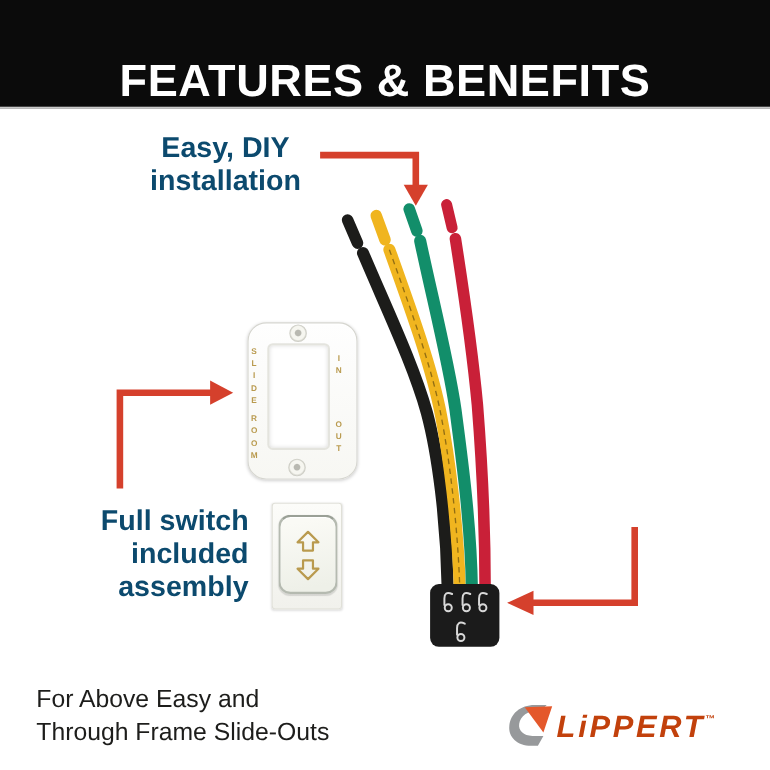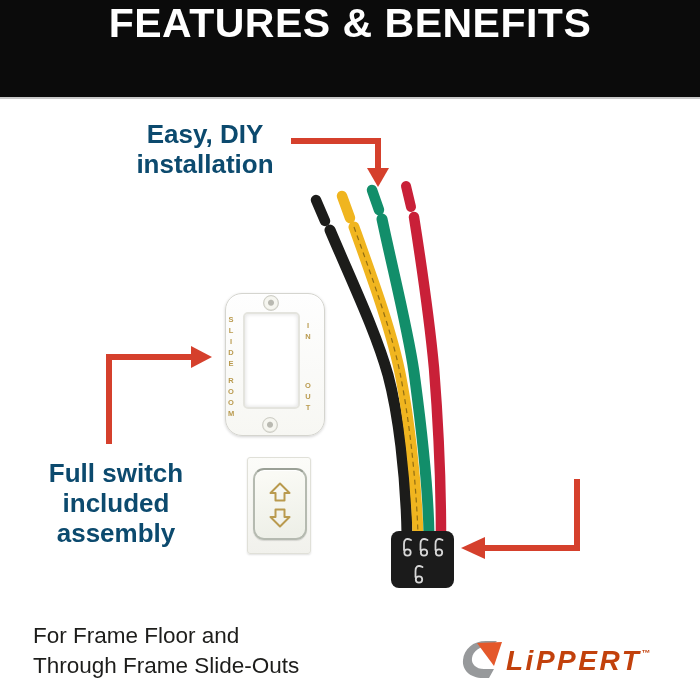--- a/index.html
+++ b/index.html
@@ -3,30 +3,30 @@
 <meta charset="utf-8">
 <style>
   html,body{margin:0;padding:0;background:#ffffff;}
   .stage{
     position:relative;width:700px;height:700px;overflow:hidden;background:#ffffff;
     font-family:"Liberation Sans","DejaVu Sans",sans-serif;color:#1d1d1b;
   }
   
   .banner{
     position:absolute;left:0;top:0;width:700px;height:99px;background:#0b0b0b;
-    display:flex;align-items:flex-start;justify-content:center;border-bottom:2px solid #c9c9c9;
+    display:flex;align-items:flex-end;justify-content:center;border-bottom:2px solid #c9c9c9;
     box-sizing:border-box;
   }
   .banner h1{
     margin:0;color:#ffffff;font-size:41px;font-weight:900;letter-spacing:.5px;white-space:nowrap;
   }
   
   .callout{position:absolute;text-align:center;font-weight:800;font-size:26px;line-height:30px;color:#0c4a6e;}
   .callout.easy{left:85px;top:119px;width:240px;}
-  .callout.fullswitch{left:6px;top:458px;width:220px;}
+  .callout.fullswitch{left:6px;top:458px;width:220px;text-align:right;}
   .callout.exact{left:455px;top:404px;width:240px;}
   
   .plate{
     position:absolute;left:225px;top:293px;width:100px;height:143px;border-radius:17px;
     background:linear-gradient(180deg,#fefefe 0%,#f7f7f3 100%);
     border:1.5px solid #d5d5cf;box-sizing:border-box;
     box-shadow:0 1px 3px rgba(0,0,0,.18), inset 0 1px 0 #ffffff;
   }
   .plate-opening{
     position:absolute;left:243px;top:312px;width:57px;height:97px;border-radius:5px;
@@ -150,19 +150,19 @@
     <div>Easy, DIY</div>
     <div>installation</div>
   </div>
   <div class="callout fullswitch">
     <div>Full switch</div>
     <div>included</div>
     <div>assembly</div>
   </div>
 
   <div class="footer">
-    <div>For Frame Floor and</div>
+    <div>For Above Easy and</div>
     <div>Through Frame Slide-Outs</div>
   </div>
 
   <div class="logo-word"><span>LiPPERT</span><span class="tm">™</span></div>
 
 </div>
 
 </body></html>

